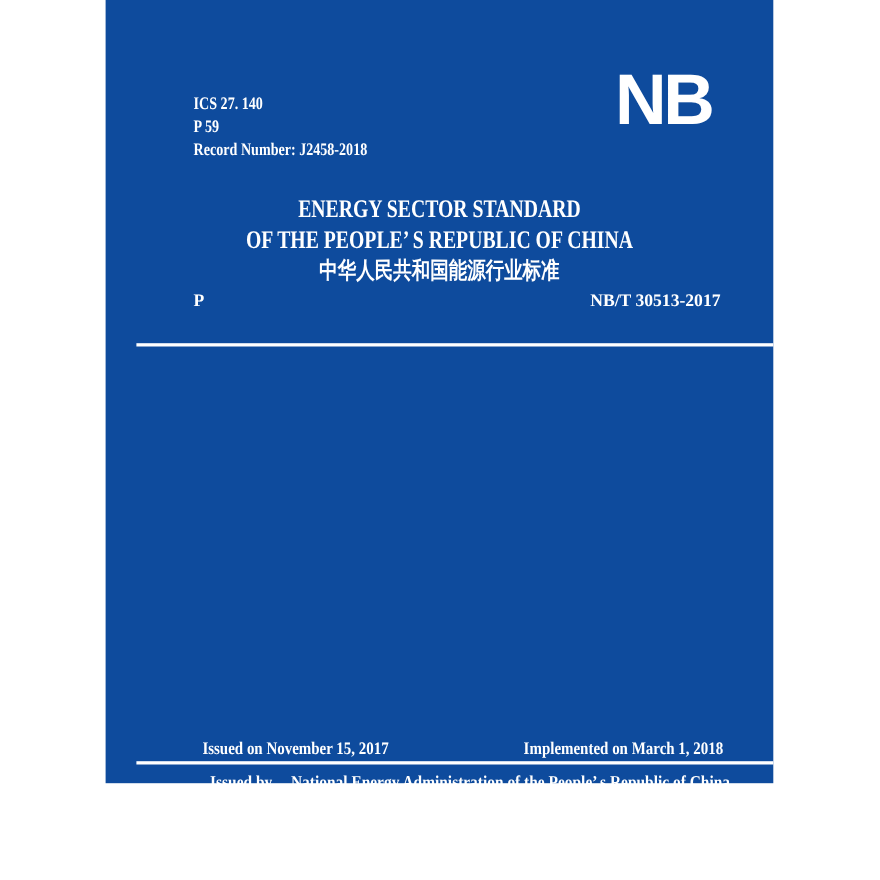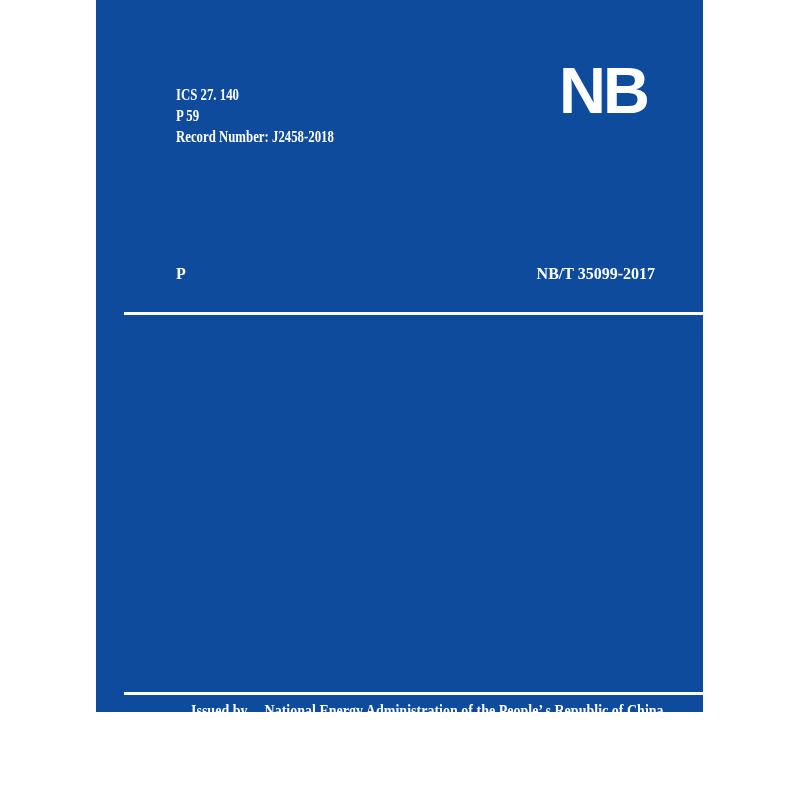--- a/index.html
+++ b/index.html
@@ -97,29 +97,38 @@
 <div class="page">
 
   <div class="abs ics-block">
     <div>ICS 27. 140</div>
     <div>P 59</div>
     <div>Record Number: J2458-2018</div>
   </div>
 
   <div class="abs nb-logo">NB</div>
 
+  <div class="abs heading-block">
+    <div class="heading-en">ENERGY SECTOR STANDARD</div>
+    <div class="heading-en">OF THE PEOPLE’ S REPUBLIC OF CHINA</div>
+    <div class="heading-zh">中华人民共和国能源行业标准</div>
+  </div>
 
   <div class="abs class-row">
     <span>P</span>
-    <span>NB/T 35099-2017</span>
+    <span>NB/T 30513-2017</span>
   </div>
 
   <div class="abs rule rule-top"></div>
 
 
+  <div class="abs footer-dates">
+    <span class="d-left">Issued on November 15, 2017</span>
+    <span class="d-right">Implemented on March 1, 2018</span>
+  </div>
 
   <div class="abs rule rule-bottom"></div>
 
   <div class="abs footer-issuer">
     <span>Issued by</span><span class="issuer-value">National Energy Administration of the People’ s Republic of China</span>
   </div>
 
 </div>
 
 </body></html>

